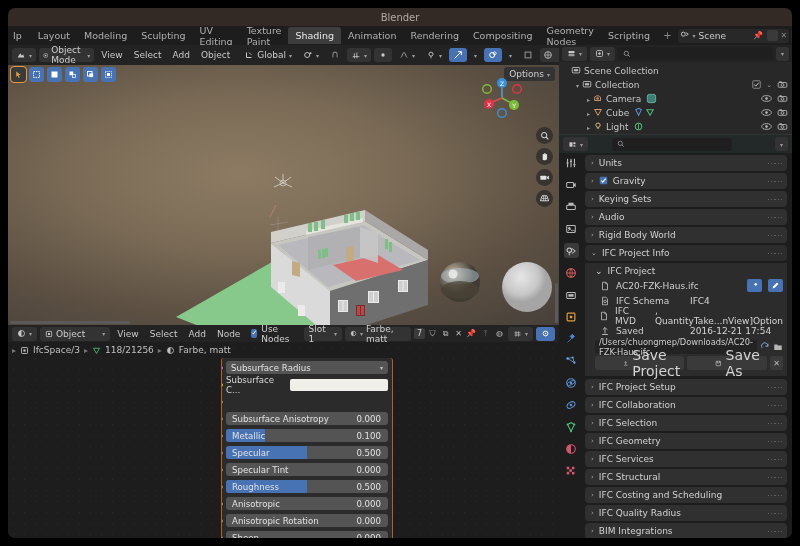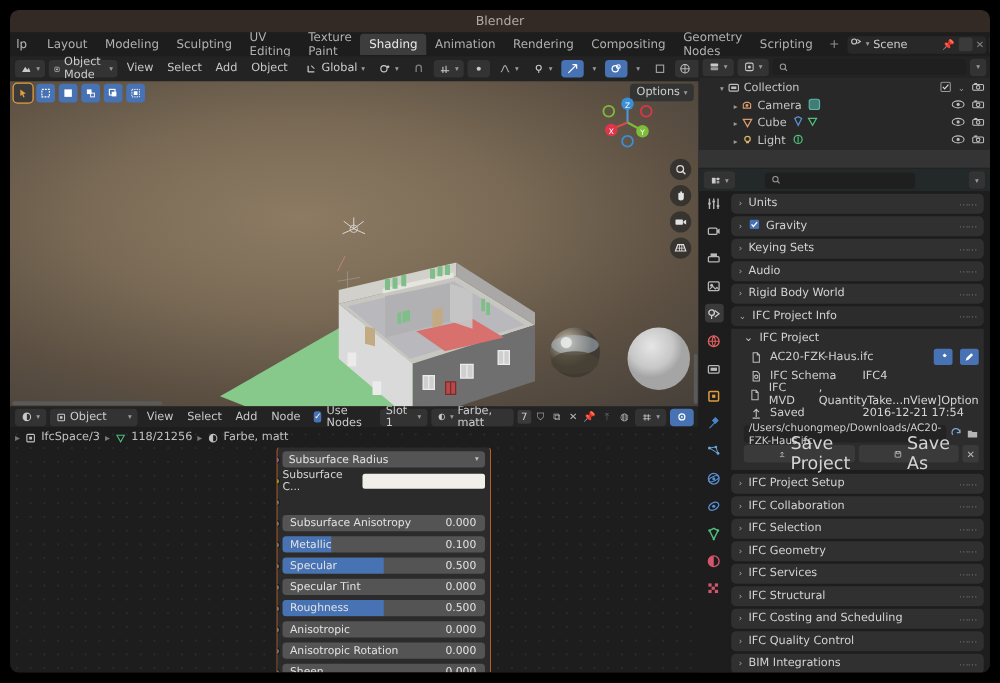--- a/index.html
+++ b/index.html
@@ -688,20 +688,30 @@
               <path d="M7.4 7.4L10 10" stroke="#9a9a9a" stroke-width="1.3"></path>
             </svg>
           <span title=""></span>
         </div>
         <div class="field">
             <span class="caret">▾</span>
           </div>
       </div>
 
       <div class="out-body" id="outliner-rows">
+          <div class="orow">
+            <span style="width:3px"></span>
+            <span class="tri"></span>
+            <span><svg width="10" height="10" viewBox="0 0 12 12">
+                <rect x="1.5" y="3" width="9" height="6.5" rx="1" fill="none" stroke="#bdbdbd" stroke-width="1.1"></rect>
+                <rect x="3.5" y="5" width="5" height="2.5" fill="#bdbdbd"></rect>
+              </svg></span>
+            <span class="nm">Scene Collection</span>
+            <span class="icons"></span>
+          </div>
           <div class="orow">
             <span style="width:14px"></span>
             <span class="tri">▾</span>
             <span><svg width="10" height="10" viewBox="0 0 12 12">
                 <rect x="1.5" y="3" width="9" height="6.5" rx="1" fill="none" stroke="#bdbdbd" stroke-width="1.1"></rect>
                 <rect x="3.5" y="5" width="5" height="2.5" fill="#bdbdbd"></rect>
               </svg></span>
             <span class="nm">Collection</span>
             <span class="icons">
               <span><svg width="9" height="9" viewBox="0 0 12 12">
@@ -1075,21 +1085,21 @@
                 <span>IFC Structural</span>
                 <span class="grip">⋯⋯</span>
               </div>
               <div class="panel">
                 <span class="tri">›</span>
                 <span>IFC Costing and Scheduling</span>
                 <span class="grip">⋯⋯</span>
               </div>
               <div class="panel">
                 <span class="tri">›</span>
-                <span>IFC Quality Control</span>
+                <span>IFC Quality Radius</span>
                 <span class="grip">⋯⋯</span>
               </div>
               <div class="panel">
                 <span class="tri">›</span>
                 <span>BIM Integrations</span>
                 <span class="grip">⋯⋯</span>
               </div>
             </div>
         </div>
       </div>

